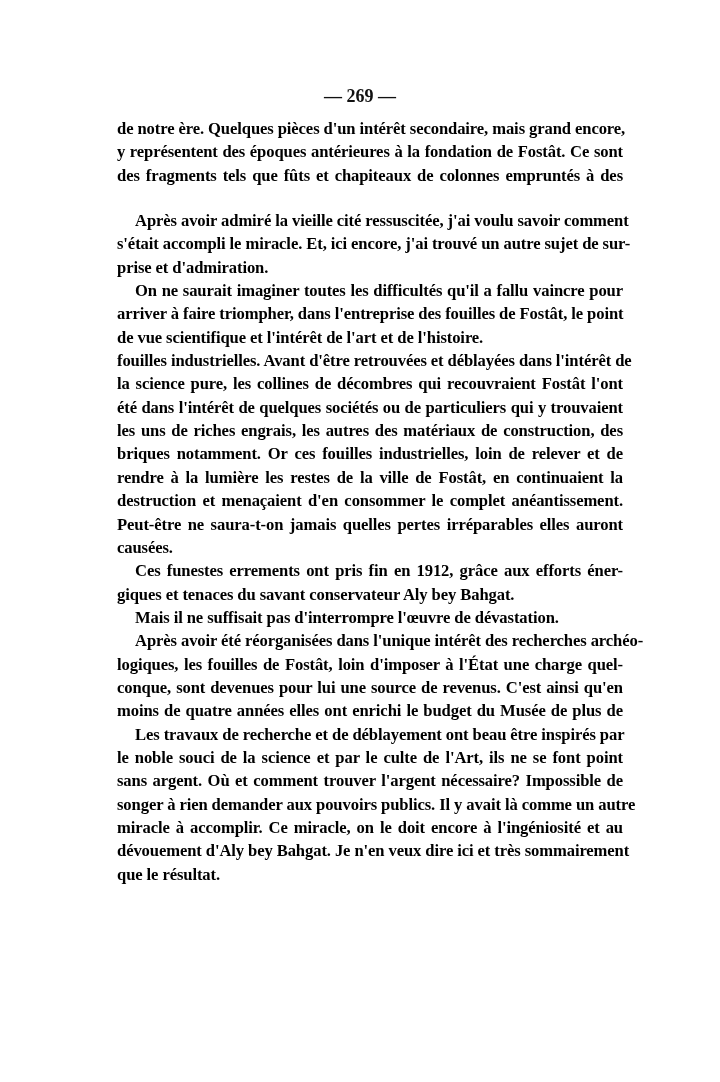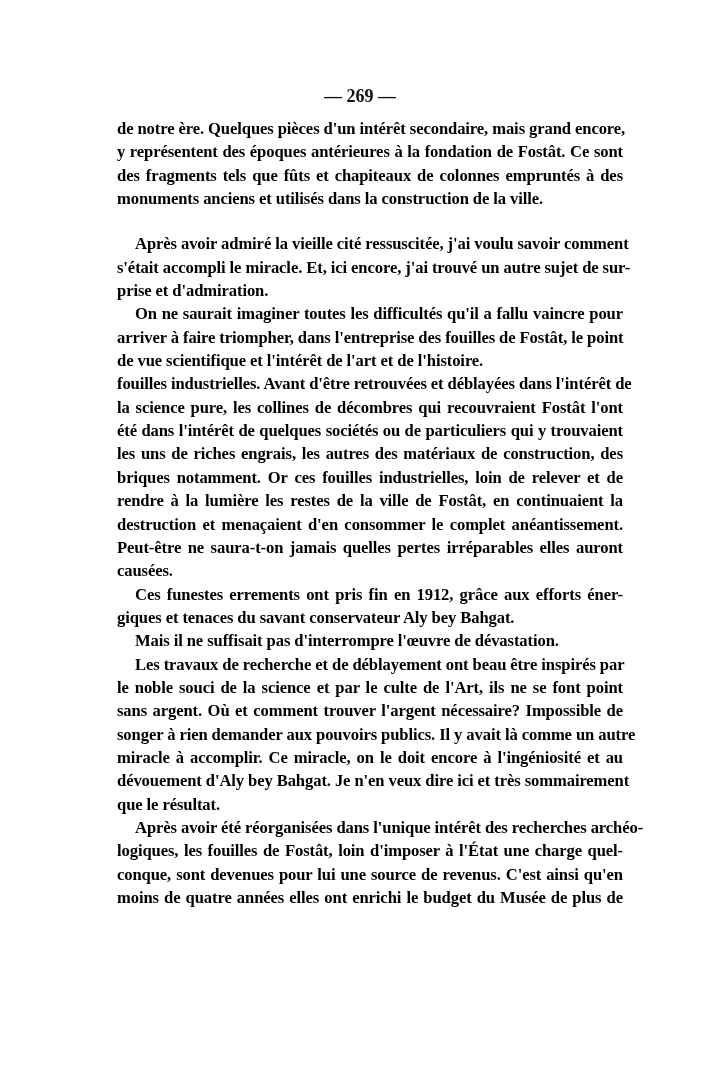--- a/index.html
+++ b/index.html
@@ -30,21 +30,20 @@
 </head>
 <body>
 
 <div class="page">
   <div class="page-number">— 269 —</div>
   <div class="body-text" id="body-text">
       <div>
         <div class="line">de notre ère. Quelques pièces d'un intérêt secondaire, mais grand encore,</div>
         <div class="line">y représentent des époques antérieures à la fondation de Fostât. Ce sont</div>
         <div class="line">des fragments tels que fûts et chapiteaux de colonnes empruntés à des</div>
-        <div class="line last">monuments anciens et utilisés dans la construction de la ville.</div>
       </div>
       <div class="para-gap"></div>
       <div>
         <div class="line indent">Après avoir admiré la vieille cité ressuscitée, j'ai voulu savoir comment</div>
         <div class="line">s'était accompli le miracle. Et, ici encore, j'ai trouvé un autre sujet de sur-</div>
         <div class="line last">prise et d'admiration.</div>
       </div>
       <div>
         <div class="line indent">On ne saurait imaginer toutes les difficultés qu'il a fallu vaincre pour</div>
         <div class="line">arriver à faire triompher, dans l'entreprise des fouilles de Fostât, le point</div>
@@ -62,28 +61,28 @@
         <div class="line last">causées.</div>
       </div>
       <div>
         <div class="line indent">Ces funestes errements ont pris fin en 1912, grâce aux efforts éner-</div>
         <div class="line last">giques et tenaces du savant conservateur Aly bey Bahgat.</div>
       </div>
       <div>
         <div class="line indent last">Mais il ne suffisait pas d'interrompre l'œuvre de dévastation.</div>
       </div>
       <div>
+        <div class="line indent">Après avoir été réorganisées dans l'unique intérêt des recherches archéo-</div>
+        <div class="line">logiques, les fouilles de Fostât, loin d'imposer à l'État une charge quel-</div>
+        <div class="line">conque, sont devenues pour lui une source de revenus. C'est ainsi qu'en</div>
+        <div class="line">moins de quatre années elles ont enrichi le budget du Musée de plus de</div>
+      </div>
+      <div>
         <div class="line indent">Les travaux de recherche et de déblayement ont beau être inspirés par</div>
         <div class="line">le noble souci de la science et par le culte de l'Art, ils ne se font point</div>
         <div class="line">sans argent. Où et comment trouver l'argent nécessaire? Impossible de</div>
         <div class="line">songer à rien demander aux pouvoirs publics. Il y avait là comme un autre</div>
         <div class="line">miracle à accomplir. Ce miracle, on le doit encore à l'ingéniosité et au</div>
         <div class="line">dévouement d'Aly bey Bahgat. Je n'en veux dire ici et très sommairement</div>
         <div class="line last">que le résultat.</div>
       </div>
-      <div>
-        <div class="line indent">Après avoir été réorganisées dans l'unique intérêt des recherches archéo-</div>
-        <div class="line">logiques, les fouilles de Fostât, loin d'imposer à l'État une charge quel-</div>
-        <div class="line">conque, sont devenues pour lui une source de revenus. C'est ainsi qu'en</div>
-        <div class="line">moins de quatre années elles ont enrichi le budget du Musée de plus de</div>
-      </div>
     </div>
 </div>
 
 </body></html>

